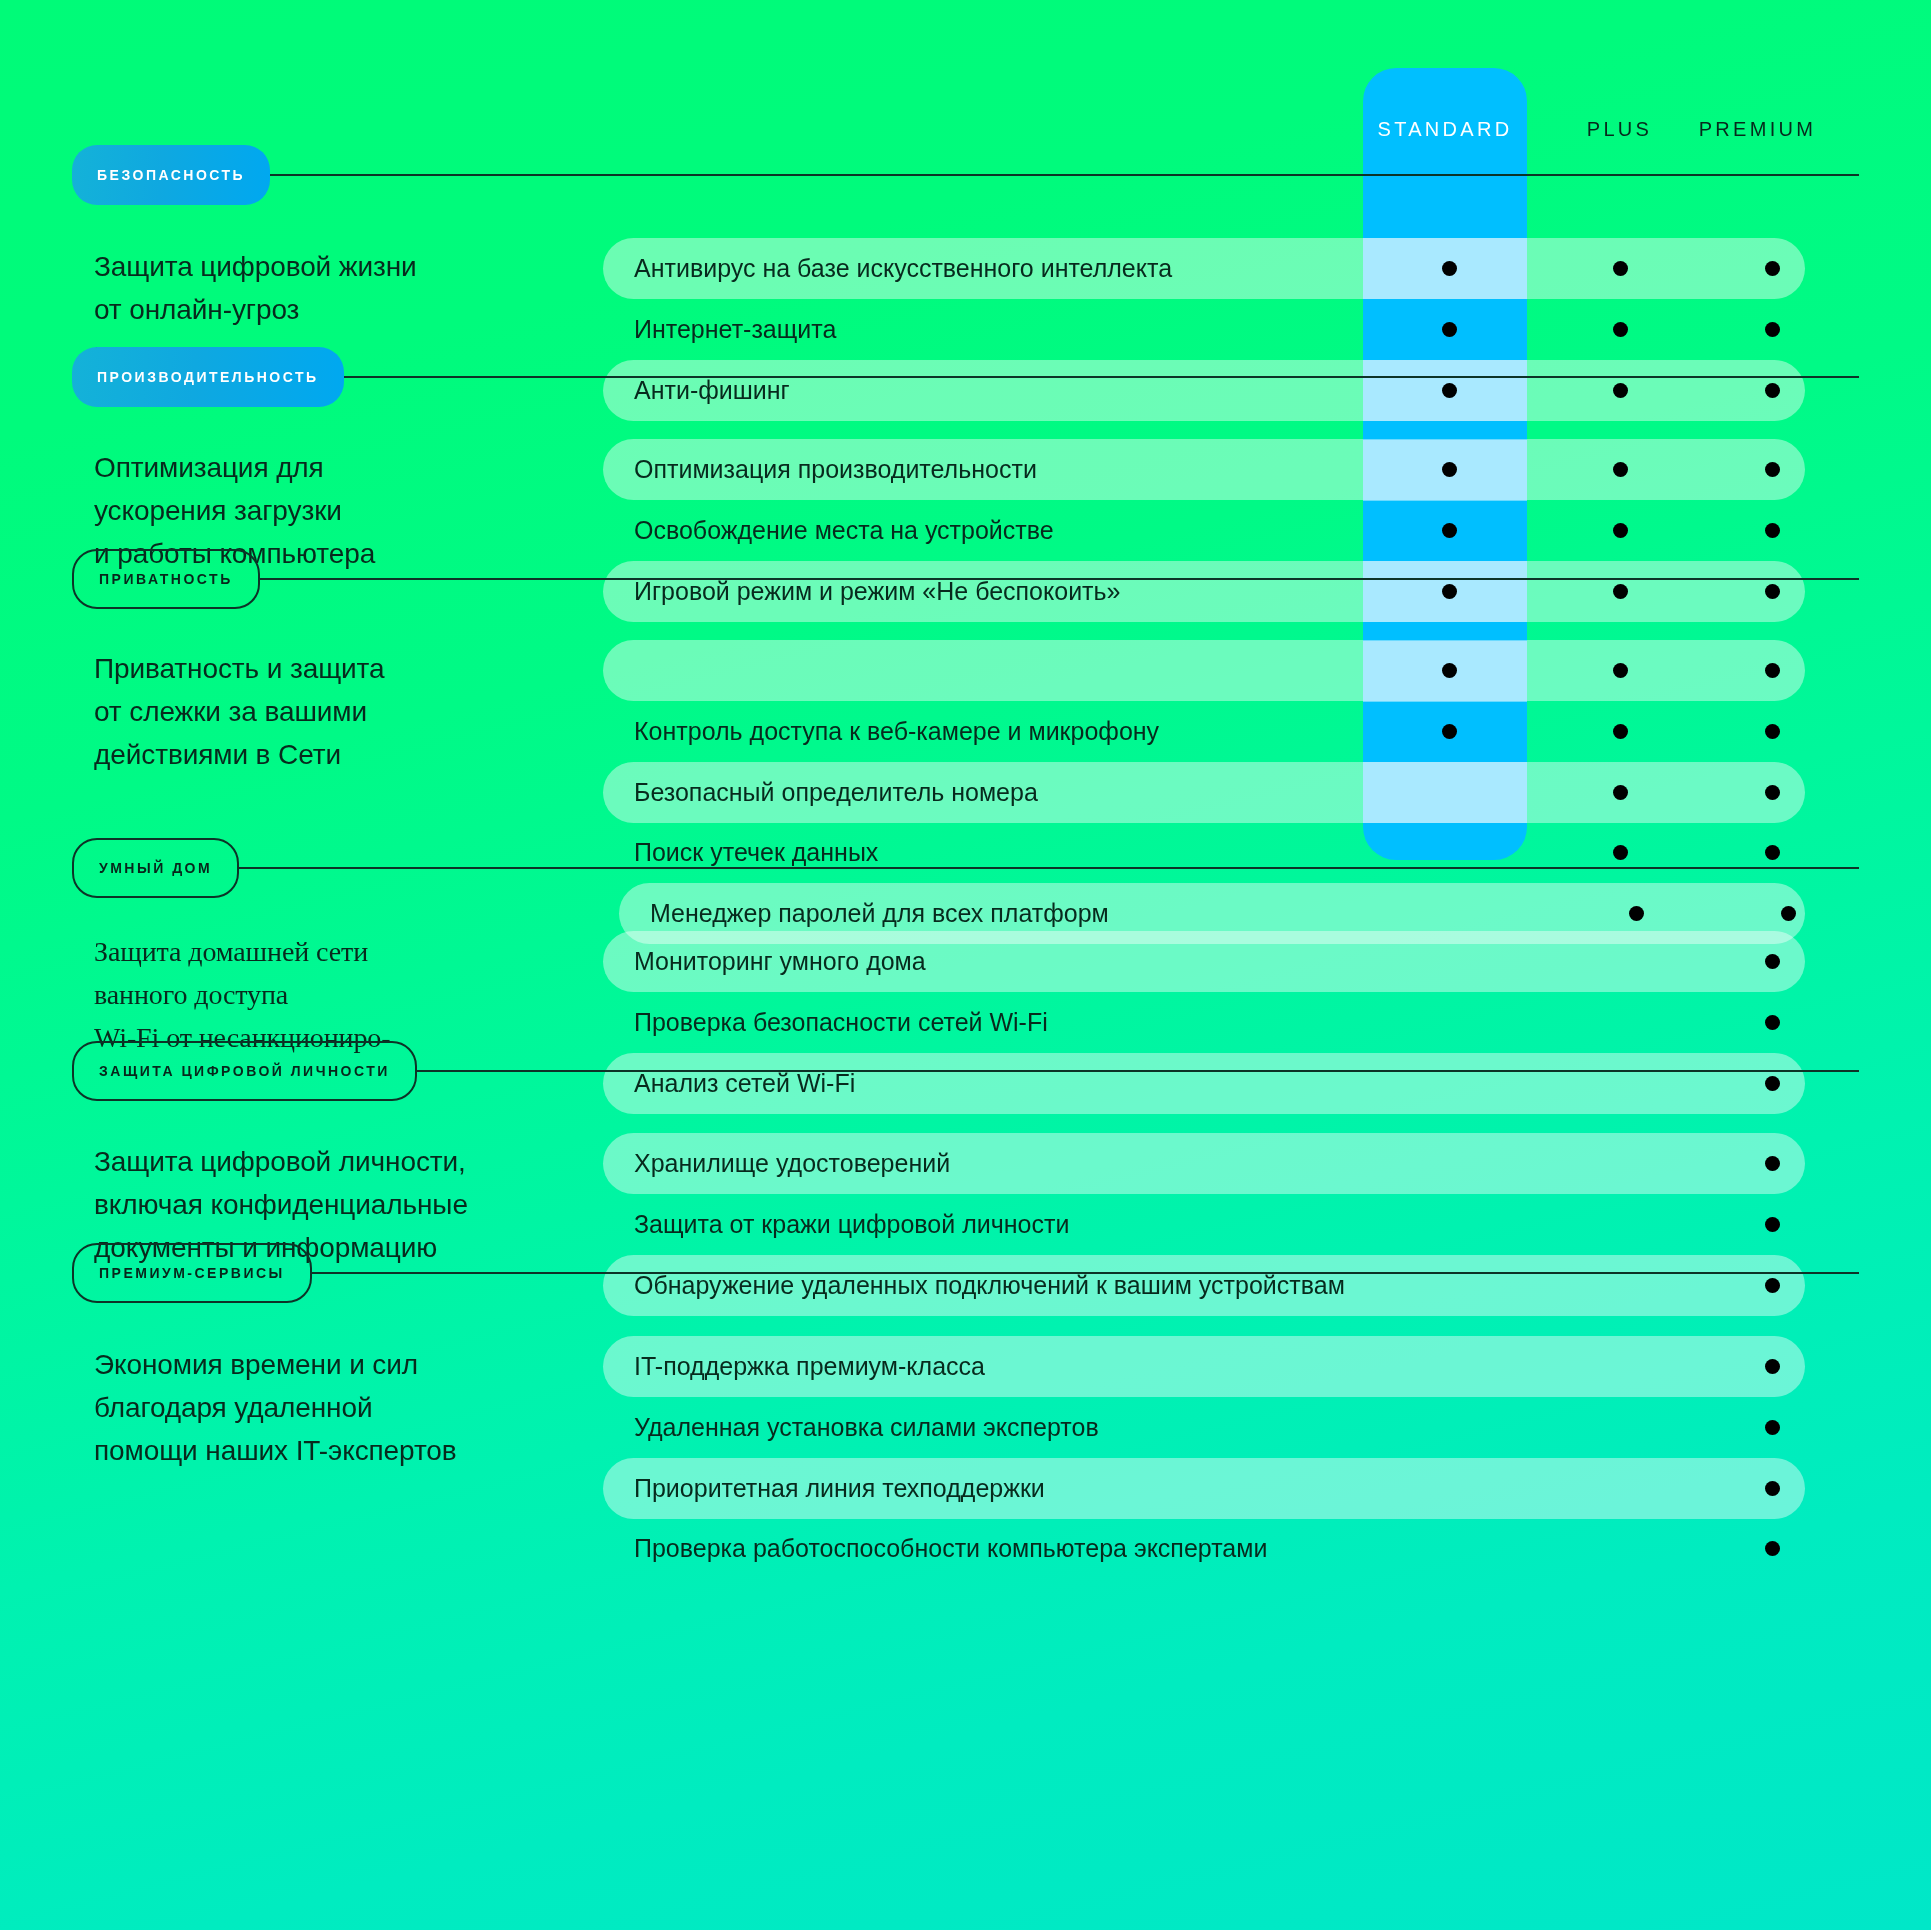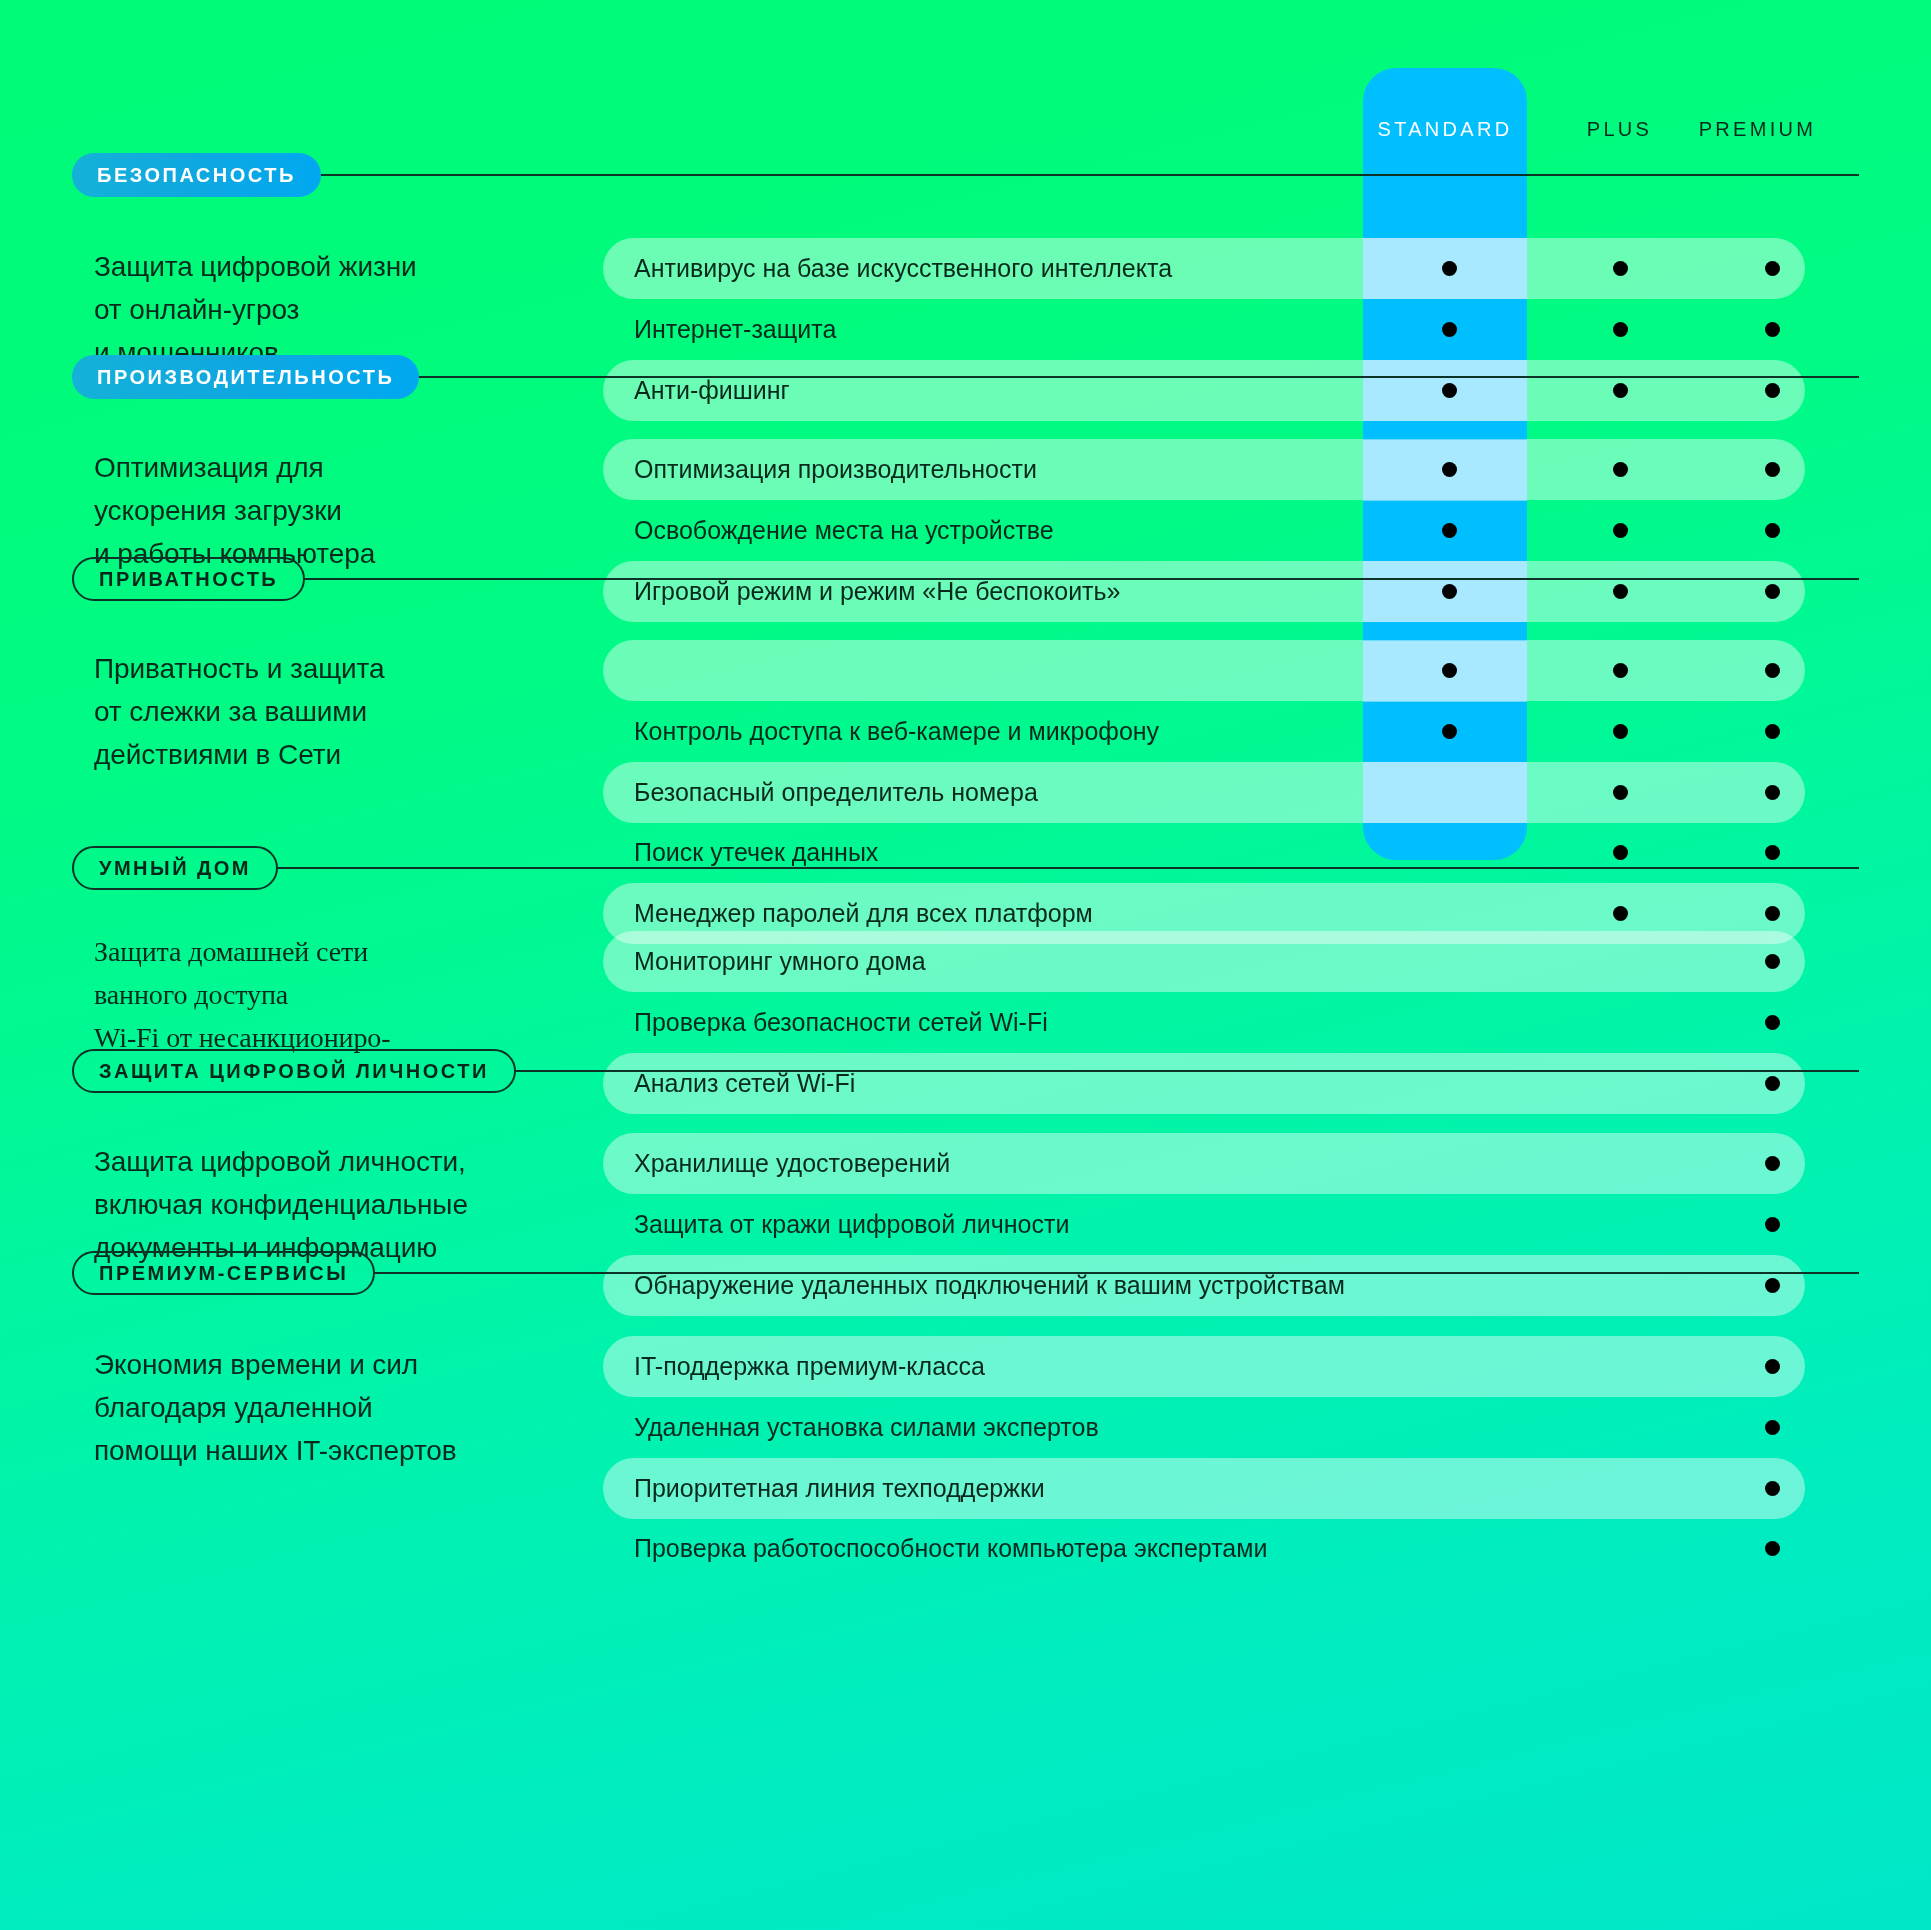--- a/index.html
+++ b/index.html
@@ -73,24 +73,24 @@
   .sec-head {
     position: relative;
     height: 44px;
     margin-left: 72px;
     display: flex;
     align-items: center;
   }
   .sec-badge {
     display: inline-flex;
     align-items: center;
-    height: 44px;
+    height: 60px;
     padding: 0 25px;
     border-radius: 25px;
-    font-size: 20px;
+    font-size: 14px;
     font-weight: 600;
     letter-spacing: 2.5px;
     white-space: nowrap;
     z-index: 2;
   }
   .sec-badge.filled {
     background: linear-gradient(95deg, #14B2D8 0%, #0FA8E0 45%, #00A8F0 100%);
     color: #ffffff;
   }
   .sec-badge.outline {
@@ -266,21 +266,21 @@
           <div class="row shaded" style="position: absolute; top: 122px; left: 0px; right: 0px; text-align: right;">
             <div class="row-label">Безопасный определитель номера</div>
             <span class="dot c-plus"></span>
             <span class="dot c-premium"></span>
           </div>
           <div class="row" style="position: absolute; top: 182px; left: 0px; right: 0px;">
             <div class="row-label">Поиск утечек данных</div>
             <span class="dot c-plus"></span>
             <span class="dot c-premium"></span>
           </div>
-          <div class="row shaded" style="position: absolute; top: 243px; left: 0px; right: 0px; align-items: flex-end;">
+          <div class="row shaded" style="position: absolute; top: 243px; left: 16px; right: 0px; align-items: flex-end;">
             <div class="row-label">Менеджер паролей для всех платформ</div>
             <span class="dot c-plus"></span>
             <span class="dot c-premium"></span>
           </div>
         </div>
       </div>
     </div>
     <div class="section" style="position: absolute; top: 846px; left: 0px; width: 1931px;">
       <div class="sec-head">
         <div class="sec-badge outline">УМНЫЙ ДОМ</div>

